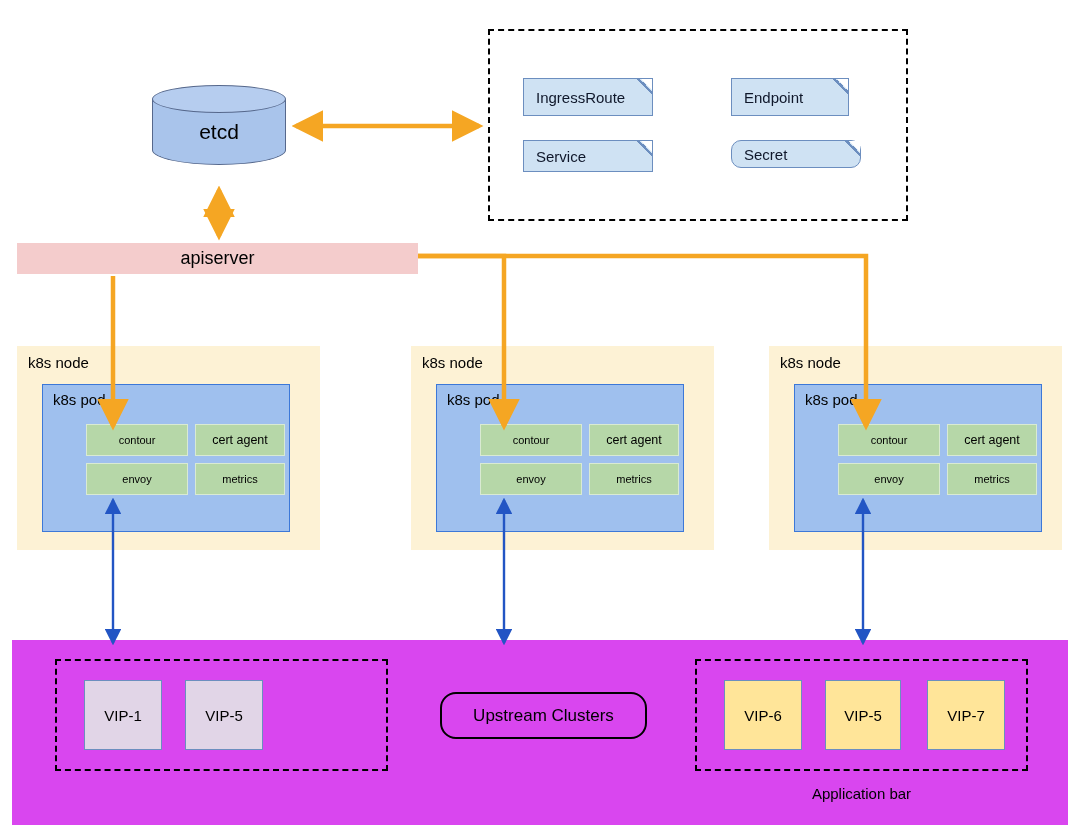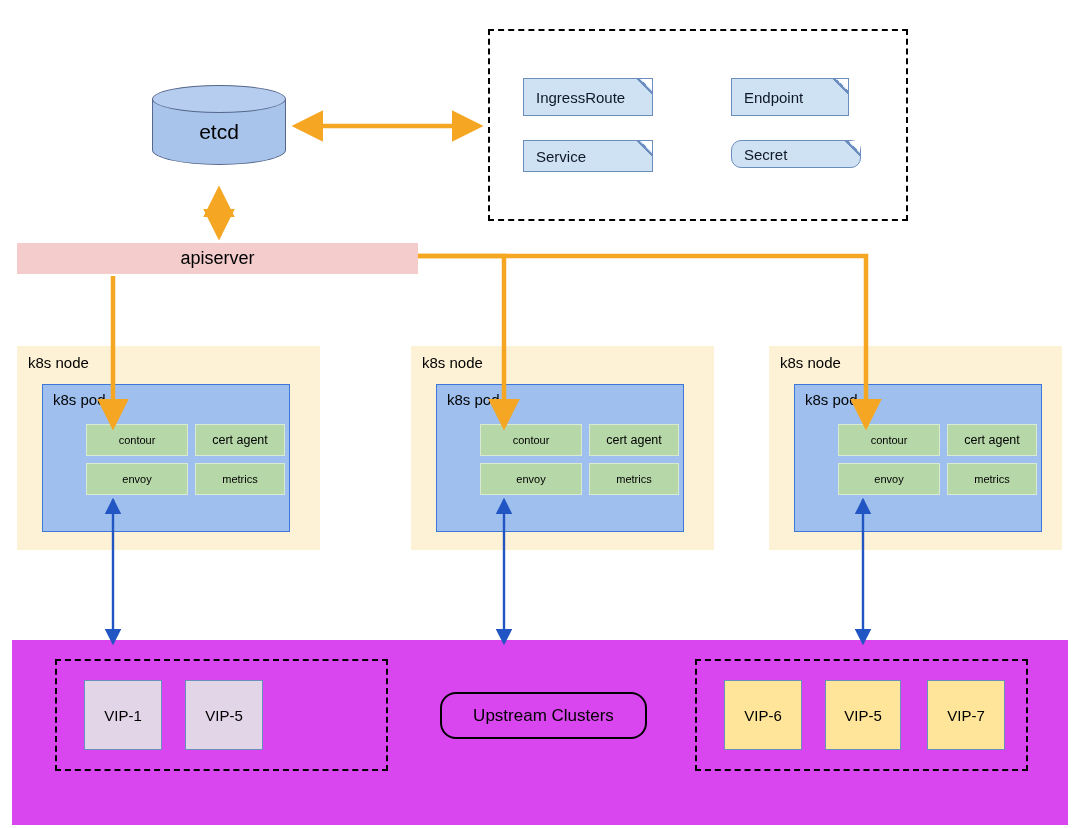--- a/index.html
+++ b/index.html
@@ -130,20 +130,21 @@
     <div class="abs appdash" style="left:43px;top:19px;width:333px;height:112px;"></div>
     <div class="abs vip purple" style="left:72px;top:40px;width:78px;height:70px;">VIP-1</div>
     <div class="abs vip purple" style="left:173px;top:40px;width:78px;height:70px;">VIP-5</div>
 
     <div class="abs upstream" style="left:428px;top:52px;width:207px;height:47px;border-radius:16px;">Upstream Clusters</div>
 
     <div class="abs appdash" style="left:683px;top:19px;width:333px;height:112px;"></div>
     <div class="abs vip yellow" style="left:712px;top:40px;width:78px;height:70px;">VIP-6</div>
     <div class="abs vip yellow" style="left:813px;top:40px;width:76px;height:70px;">VIP-5</div>
     <div class="abs vip yellow" style="left:915px;top:40px;width:78px;height:70px;">VIP-7</div>
+    <div class="abs applabel" style="left:683px;top:145px;width:333px;">Application bar</div>
   </div>
 
   <svg class="ovl">
     <defs>
       <marker id="oA" markerWidth="7" markerHeight="7" refX="6" refY="3.5" orient="auto" markerUnits="strokeWidth">
         <path d="M0,0 L7,3.5 L0,7 z" fill="#f5a623"></path>
       </marker>
       <marker id="oB" markerWidth="7" markerHeight="7" refX="1" refY="3.5" orient="auto" markerUnits="strokeWidth">
         <path d="M7,0 L0,3.5 L7,7 z" fill="#f5a623"></path>
       </marker>

